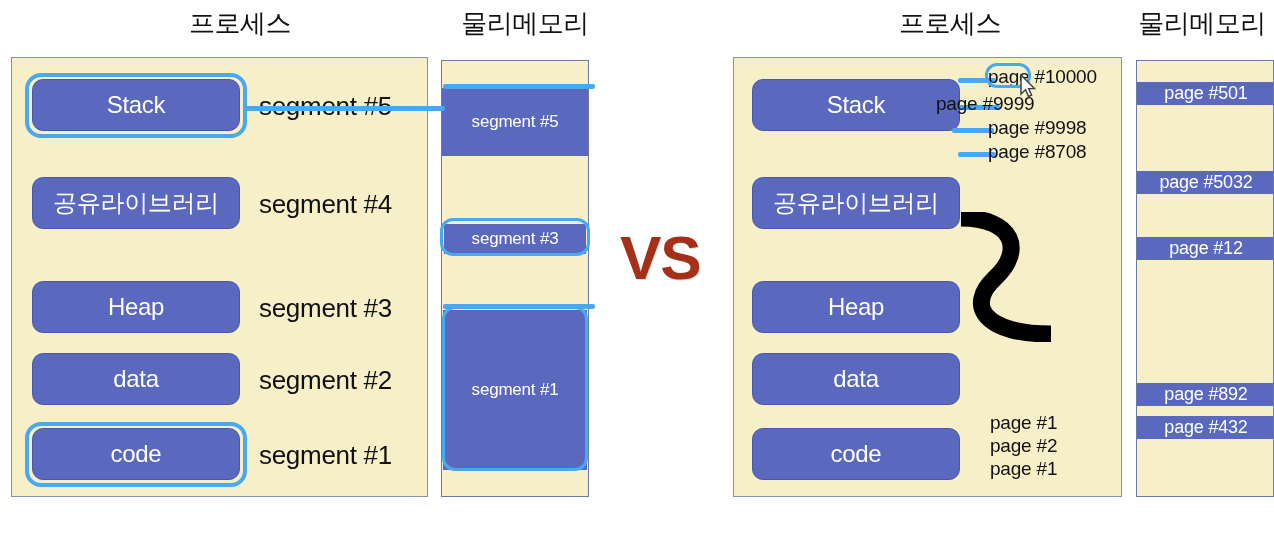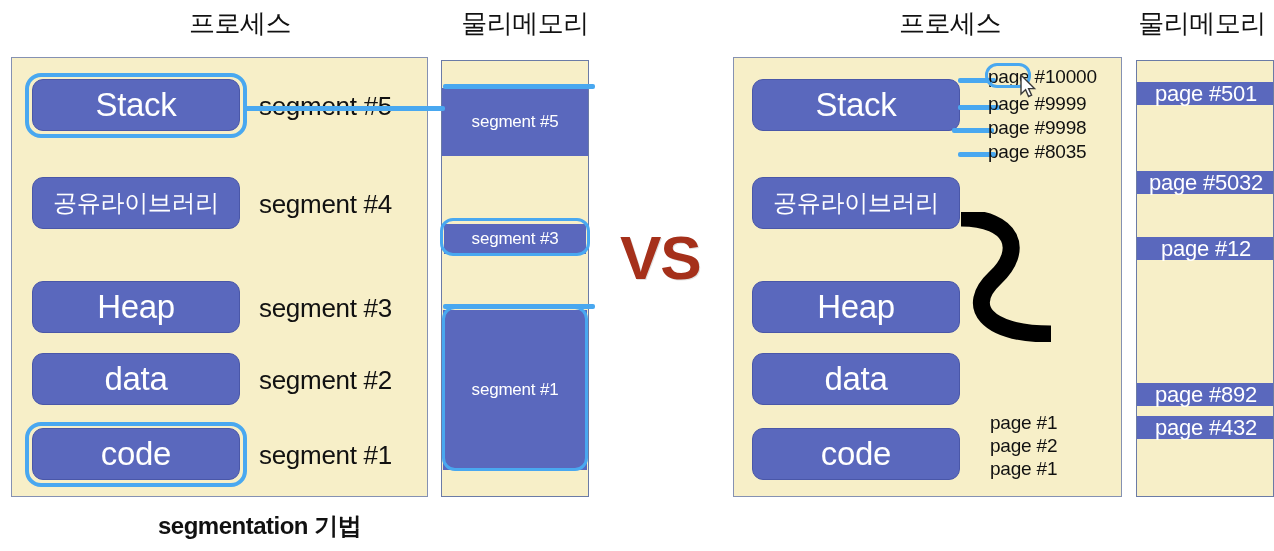--- a/index.html
+++ b/index.html
@@ -13,39 +13,39 @@
               white-space:nowrap;text-align:center;}
 
   
   .proc-box{position:absolute;background:#f7efc8;border:1.5px solid #8591b2;
             box-sizing:border-box;}
 
   
   .seg-chip{position:absolute;background:#5a68bd;border:1px solid #4a57a8;
             border-radius:11px;box-sizing:border-box;color:#ffffff;
             display:flex;align-items:center;justify-content:center;
-            font-size:33px;letter-spacing:-0.3px;}
+            font-size:24px;letter-spacing:-0.3px;}
   .seg-chip.kor{font-size:24px;}
 
   
   .ring{position:absolute;border:4px solid #49a8f0;border-radius:16px;
         box-sizing:border-box;pointer-events:none;}
   .ring.thin{border-width:3px;border-radius:13px;}
 
   
   .seg-label{position:absolute;font-size:26px;color:#111;white-space:nowrap;
              letter-spacing:-0.3px;}
 
   
   .mem-col{position:absolute;background:#f7efc8;border:1.5px solid #6b7ba6;
            box-sizing:border-box;overflow:hidden;}
   .mem-block{position:absolute;background:#5a68bd;color:#fff;
              display:flex;align-items:center;justify-content:center;
              font-size:17px;letter-spacing:-0.2px;box-sizing:border-box;}
-  .mem-block.lbl18{font-size:22px;}
+  .mem-block.lbl18{font-size:18px;}
 
   
   .hline{position:absolute;height:5px;background:#49a8f0;border-radius:2px;}
 
   
   .page-line{position:absolute;font-size:19px;color:#111;white-space:nowrap;
              letter-spacing:-0.2px;}
 
   
   .vs{position:absolute;font-size:62px;font-weight:bold;color:#a5301a;
@@ -114,23 +114,23 @@
   <div class="seg-chip" style="left:752px;top:281px;width:208px;height:52px;">Heap</div>
   <div class="seg-chip" style="left:752px;top:353px;width:208px;height:52px;">data</div>
   <div class="seg-chip" style="left:752px;top:428px;width:208px;height:52px;">code</div>
 
   <div class="hline" style="left:958px;top:78px;width:38px;"></div>
   <div class="hline" style="left:958px;top:105px;width:42px;"></div>
   <div class="hline" style="left:952px;top:128px;width:42px;"></div>
   <div class="hline" style="left:958px;top:152px;width:38px;"></div>
 
   <div class="page-line" style="left:988px;top:66px;">page #10000</div>
-  <div class="page-line" style="left:988px;top:93px;">page #9999</div>
+  <div class="page-line" style="left:936px;top:93px;">page #9999</div>
   <div class="page-line" style="left:988px;top:117px;">page #9998</div>
-  <div class="page-line" style="left:988px;top:141px;">page #8035</div>
+  <div class="page-line" style="left:988px;top:141px;">page #8708</div>
 
   <div class="ring thin" style="left:985px;top:63px;width:46px;height:25px;border-radius:12px;"></div>
 
   <svg class="cursor" style="left:1020px;top:74px;" width="18" height="26" viewBox="0 0 18 26">
     <path d="M1,1 L1,20 L5.6,15.6 L8.6,22.5 L11.6,21.2 L8.6,14.6 L14.5,14.6 Z" fill="#ffffff" stroke="#3a3a3a" stroke-width="1.4"></path>
   </svg>
 
   <svg class="squiggle" style="left:955px;top:212px;" width="110" height="130" viewBox="0 0 110 130">
     <path d="M6,6 C58,6 70,38 40,66 C10,94 30,122 96,122" fill="none" stroke="#000000" stroke-width="17" stroke-linecap="butt"></path>
   </svg>
@@ -140,15 +140,14 @@
   <div class="page-line" style="left:990px;top:458px;">page #1</div>
 
   <div class="mem-col" style="left:1136px;top:60px;width:138px;height:437px;">
     <div class="mem-block lbl18" style="left:0px;top:21px;width:138px;height:23px;">page #501</div>
     <div class="mem-block lbl18" style="left:0px;top:110px;width:138px;height:23px;">page #5032</div>
     <div class="mem-block lbl18" style="left:0px;top:176px;width:138px;height:23px;">page #12</div>
     <div class="mem-block lbl18" style="left:0px;top:322px;width:138px;height:23px;text-align:center;">page #892</div>
     <div class="mem-block lbl18" style="left:0px;top:355px;width:138px;height:23px;">page #432</div>
   </div>
 
-  <div class="caption" style="left:158px;top:510px;">segmentation 기법</div>
 
 </div>
 
 </body></html>

